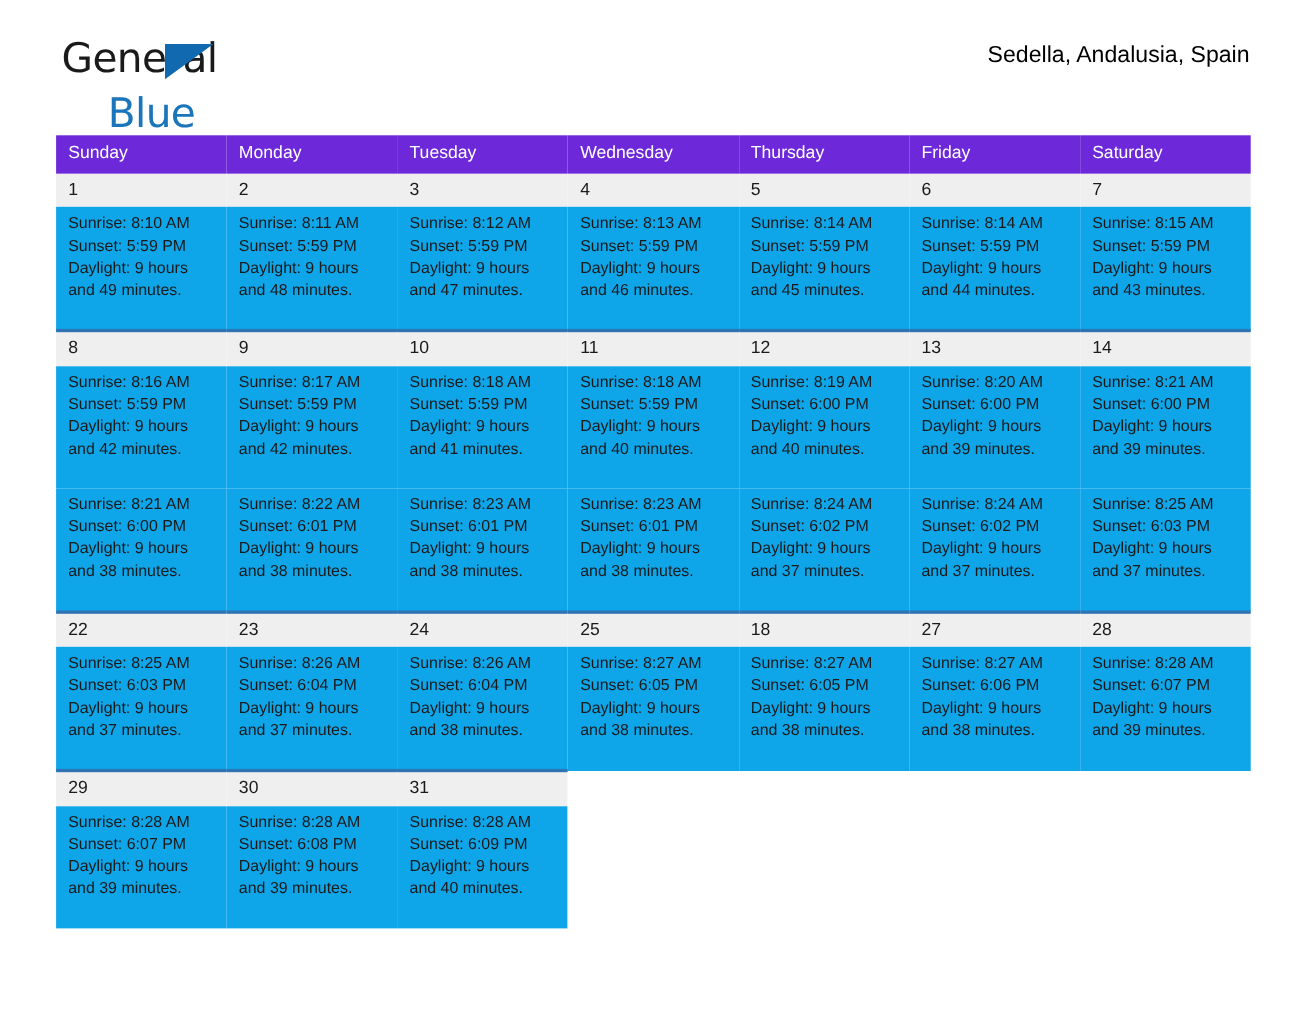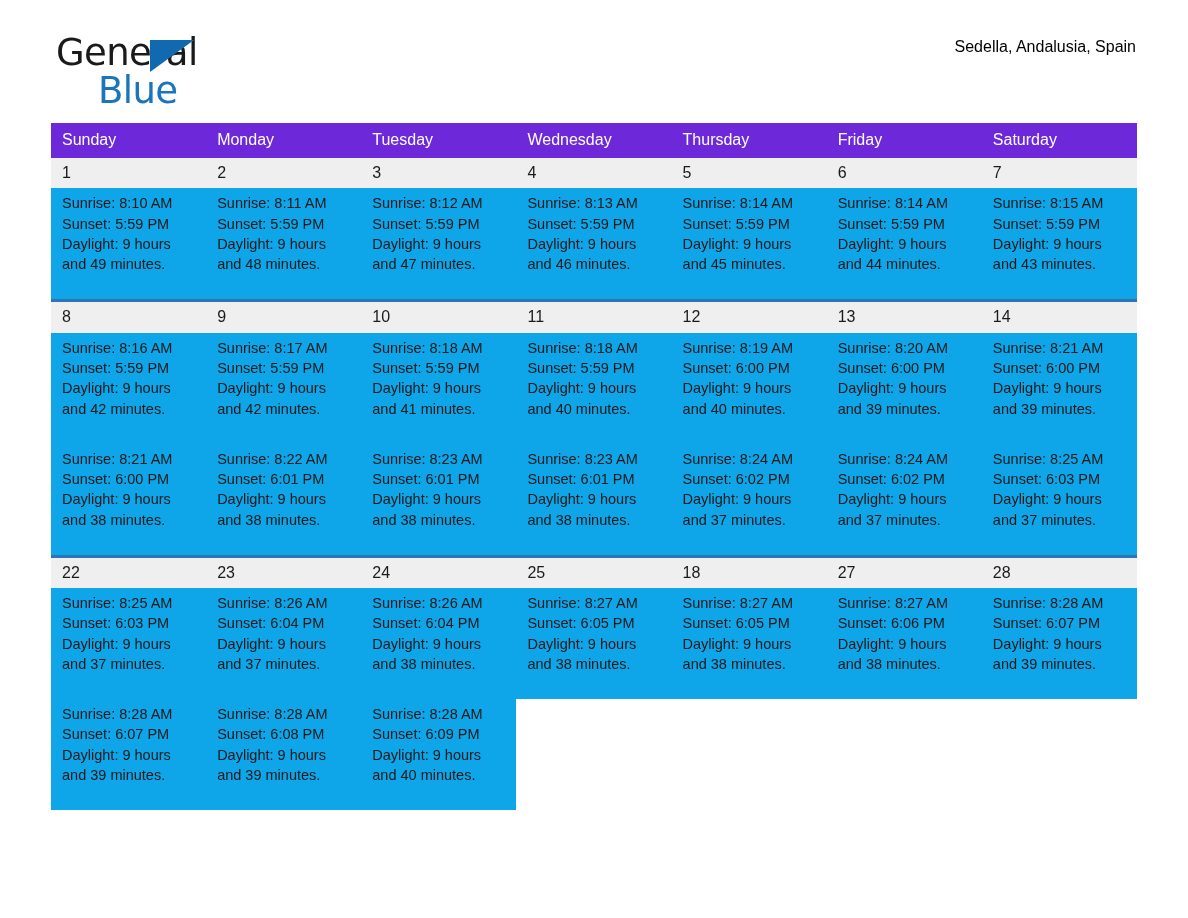--- a/index.html
+++ b/index.html
@@ -53,21 +53,21 @@
     left: 94px;
     top: 12px;
     width: 0;
     height: 0;
     border-left: 44px solid #1169b0;
     border-bottom: 32px solid transparent;
   }
   .logo-blue {
     position: absolute;
     left: 42px;
-    top: 44px;
+    top: 56px;
     font-size: 37px;
     letter-spacing: -0.6px;
     color: #1a75bb;
     line-height: 1;
     font-family: "DejaVu Sans", sans-serif;
     font-weight: 400;
   }
 
   .titles {
     text-align: right;
@@ -77,21 +77,21 @@
   .month-title {
     font-size: 43px;
     font-weight: 400;
     color: #000000;
     line-height: 1.12;
     letter-spacing: -0.2px;
     white-space: nowrap;
   }
   .location-title {
     margin-top: 8px;
-    font-size: 16px;
+    font-size: 21px;
     font-weight: 400;
     color: #000000;
     line-height: 1.15;
     white-space: nowrap;
   }
 
   
   .calendar {
     margin: 17px 51px 0 51px;
     width: 1086px;
@@ -383,20 +383,29 @@
           <div class="line">and 38 minutes.</div>
         </td>
         <td>
           <div class="line">Sunrise: 8:28 AM</div>
           <div class="line">Sunset: 6:07 PM</div>
           <div class="line">Daylight: 9 hours</div>
           <div class="line">and 39 minutes.</div>
         </td>
       </tr>
 
+      <tr class="daynum-row">
+        <td>29</td>
+        <td>30</td>
+        <td>31</td>
+        <td class="empty"></td>
+        <td class="empty"></td>
+        <td class="empty"></td>
+        <td class="empty"></td>
+      </tr>
       <tr class="detail-row">
         <td>
           <div class="line">Sunrise: 8:28 AM</div>
           <div class="line">Sunset: 6:07 PM</div>
           <div class="line">Daylight: 9 hours</div>
           <div class="line">and 39 minutes.</div>
         </td>
         <td>
           <div class="line">Sunrise: 8:28 AM</div>
           <div class="line">Sunset: 6:08 PM</div>

